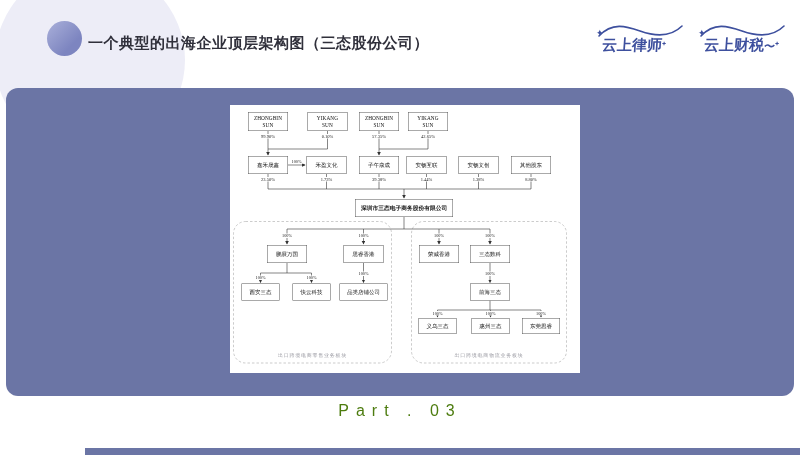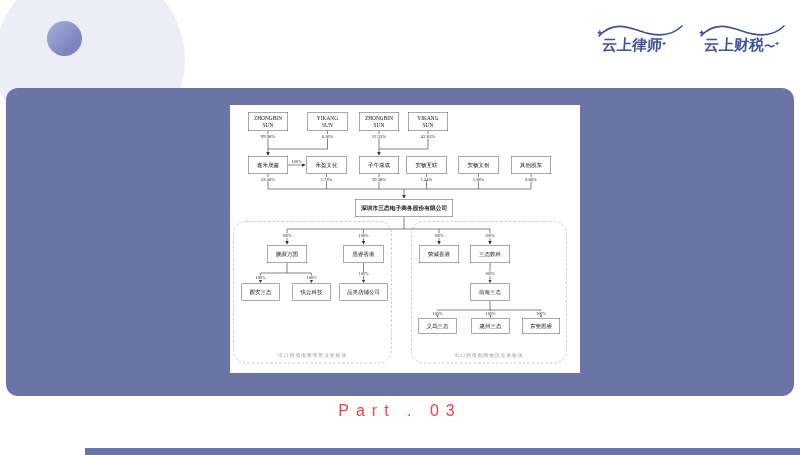--- a/index.html
+++ b/index.html
@@ -35,30 +35,31 @@
         font-family:"Liberation Serif",serif;font-size:11px;line-height:1.25;color:#111;}
   .node.en{font-size:10.5px;letter-spacing:.2px;padding:0 6px;}
   .node.main{font-weight:bold;font-size:11.5px;}
   .lbl{position:absolute;transform:translateX(-50%);background:#fff;padding:0 2px;
        font-family:"Liberation Serif",serif;color:#222;line-height:1;white-space:nowrap;}
   .lbl.pct{font-size:9px;}
   .lbl.pct-sm{font-size:8.5px;}
   .lbl.caption{font-size:10px;color:#9a9aa2;background:transparent;letter-spacing:1.5px;}
   
   .part{position:absolute;left:0;top:402px;width:100%;text-align:center;font-size:16px;
-        letter-spacing:7px;color:#ef4444;}
+        letter-spacing:7px;color:#4d7c0f;}
   .bottom-bar{position:absolute;left:85px;top:448px;width:715px;height:7px;background:#6b75a5;}
 </style>
 </head>
 <body>
 
 <div class="page">
 
   <div class="deco-big"></div>
   <div class="deco-small"></div>
+  <h1 class="title">一个典型的出海企业顶层架构图（三态股份公司）</h1>
 
   <div class="logos">
     <div class="logo">
       <svg class="swash" viewBox="0 0 88 20">
         <path d="M3 16 C 16 2, 30 6, 44 11 S 74 18, 86 6" fill="none" stroke="#3e509e" stroke-width="1.6" stroke-linecap="round"></path>
       </svg>
       <span class="star">✦</span>
       <div class="logo-text"><span>云上律师</span><span class="plus">⁺</span></div>
     </div>
     <div class="logo">

